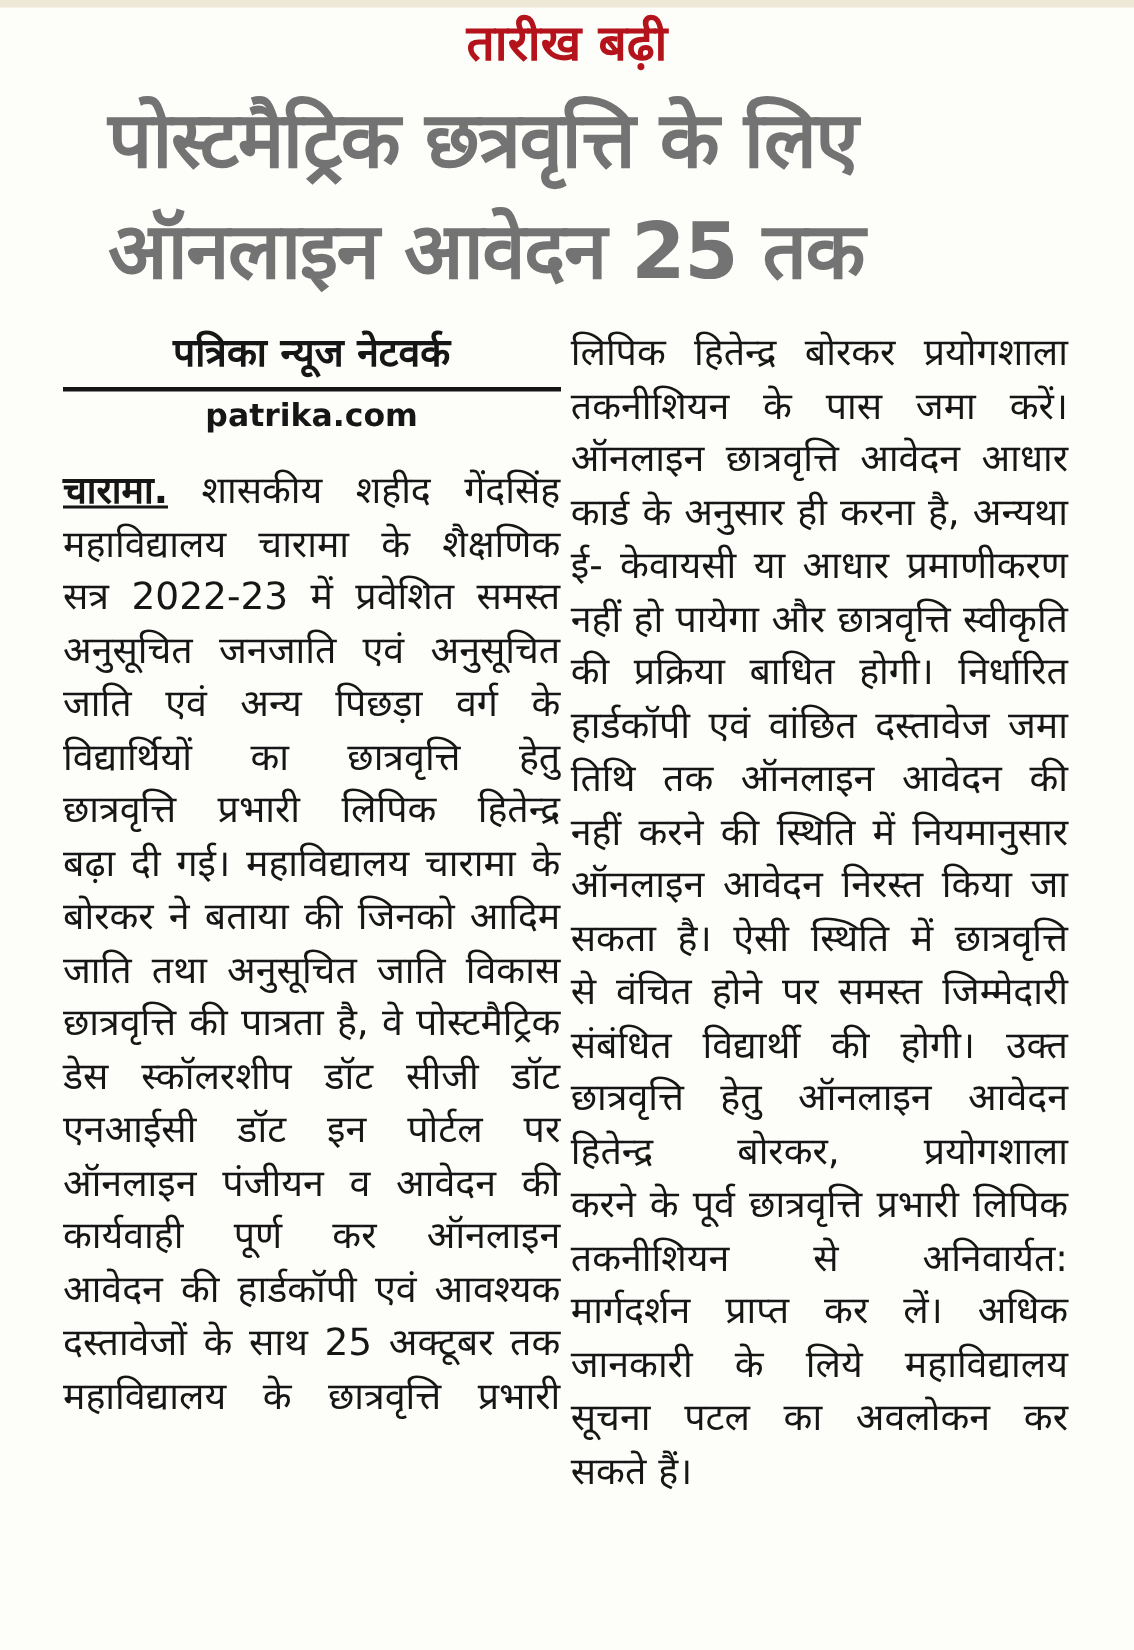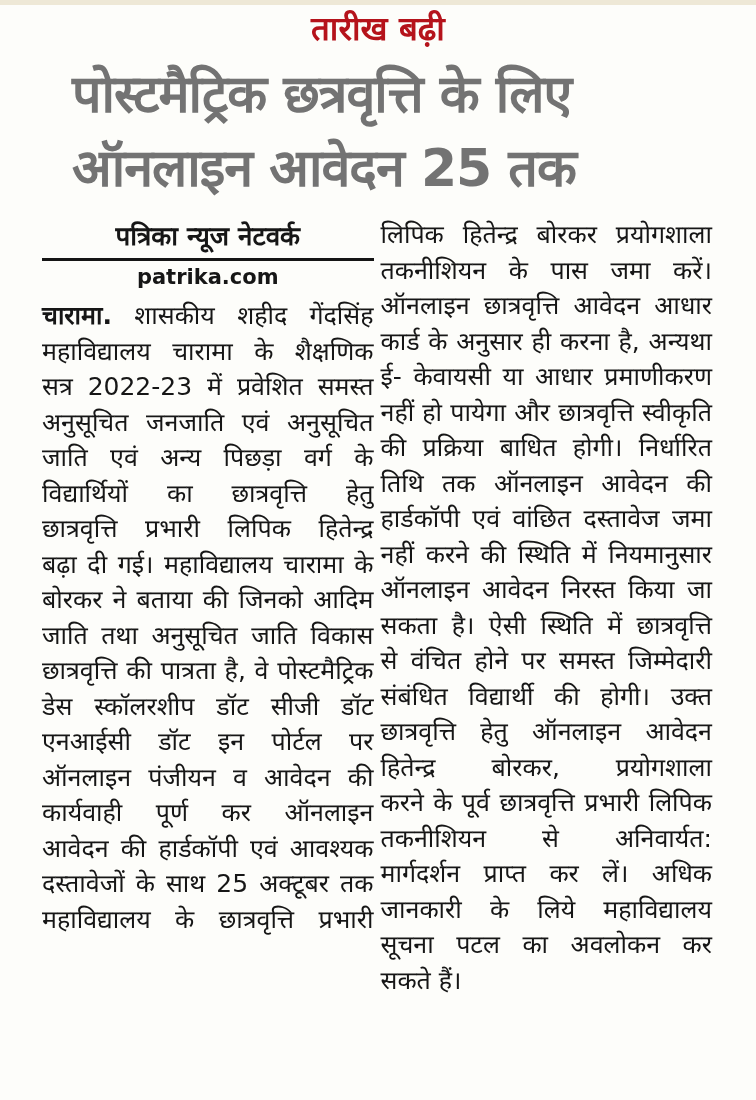--- a/index.html
+++ b/index.html
@@ -55,29 +55,29 @@
   }
   .byline-rule {
     border: 0;
     border-top: 3px solid #151515;
     margin: 5px 0 3px 0;
   }
   .byline-site {
     font-weight: bold;
     font-size: 21px;
     line-height: 26px;
-    margin-bottom: 8px;
+    margin-bottom: 19px;
   }
   .line {
     text-align: justify;
     text-align-last: justify;
     white-space: normal;
   }
   .col-right .line:last-child { text-align-last: left; }
-  .lead { font-weight: bold; }
+  .lead { font-weight: bold; text-decoration: underline; }
 </style>
 </head>
 <body>
 
 <div class="page">
 
   <div class="top-strip"></div>
 
   <div class="kicker">तारीख बढ़ी</div>
 
@@ -122,22 +122,22 @@
 
     <div class="col col-right">
       <div>
           <div class="line">लिपिक हितेन्द्र बोरकर प्रयोगशाला</div>
           <div class="line">तकनीशियन के पास जमा करें।</div>
           <div class="line">ऑनलाइन छात्रवृत्ति आवेदन आधार</div>
           <div class="line">कार्ड के अनुसार ही करना है, अन्यथा</div>
           <div class="line">ई- केवायसी या आधार प्रमाणीकरण</div>
           <div class="line">नहीं हो पायेगा और छात्रवृत्ति स्वीकृति</div>
           <div class="line">की प्रक्रिया बाधित होगी। निर्धारित</div>
+          <div class="line">हार्डकॉपी एवं वांछित दस्तावेज जमा</div>
           <div class="line">तिथि तक ऑनलाइन आवेदन की</div>
-          <div class="line">हार्डकॉपी एवं वांछित दस्तावेज जमा</div>
           <div class="line">नहीं करने की स्थिति में नियमानुसार</div>
           <div class="line">ऑनलाइन आवेदन निरस्त किया जा</div>
           <div class="line">सकता है। ऐसी स्थिति में छात्रवृत्ति</div>
           <div class="line">से वंचित होने पर समस्त जिम्मेदारी</div>
           <div class="line">संबंधित विद्यार्थी की होगी। उक्त</div>
           <div class="line">छात्रवृत्ति हेतु ऑनलाइन आवेदन</div>
           <div class="line">हितेन्द्र बोरकर, प्रयोगशाला</div>
           <div class="line">करने के पूर्व छात्रवृत्ति प्रभारी लिपिक</div>
           <div class="line">तकनीशियन से अनिवार्यत:</div>
           <div class="line">मार्गदर्शन प्राप्त कर लें। अधिक</div>

